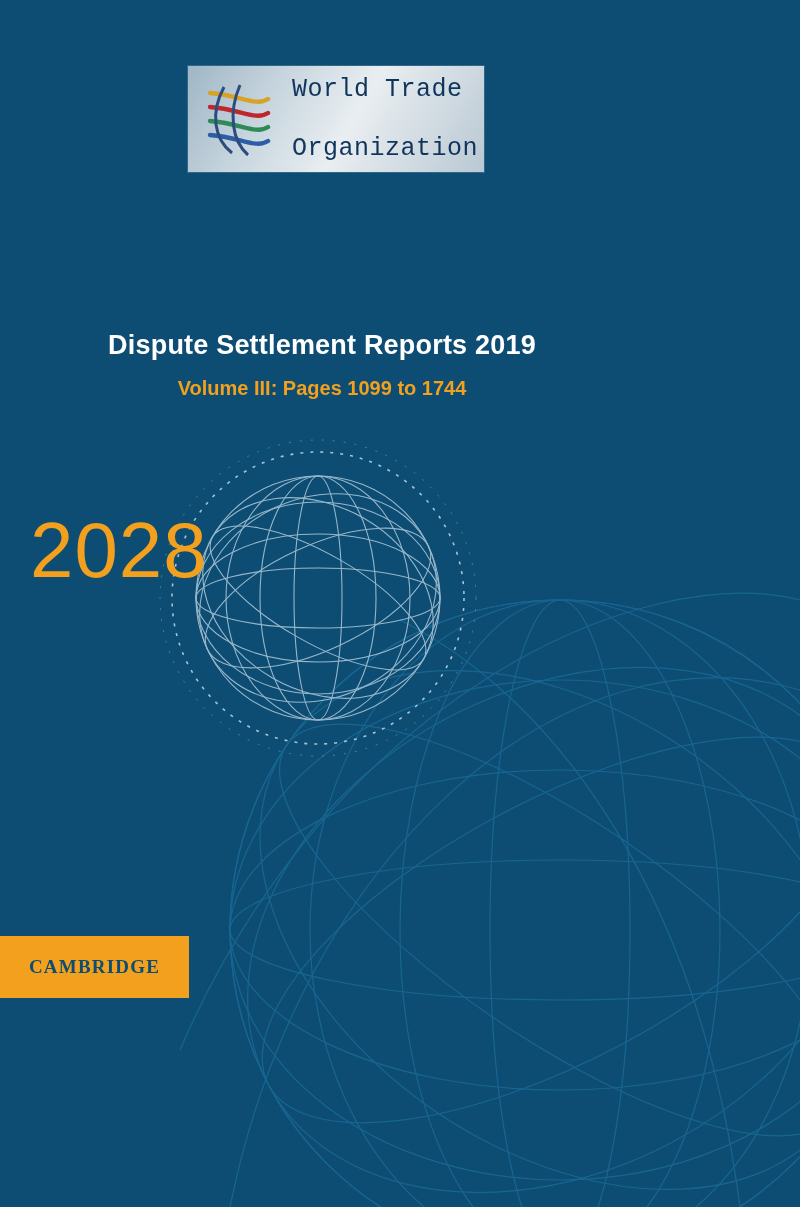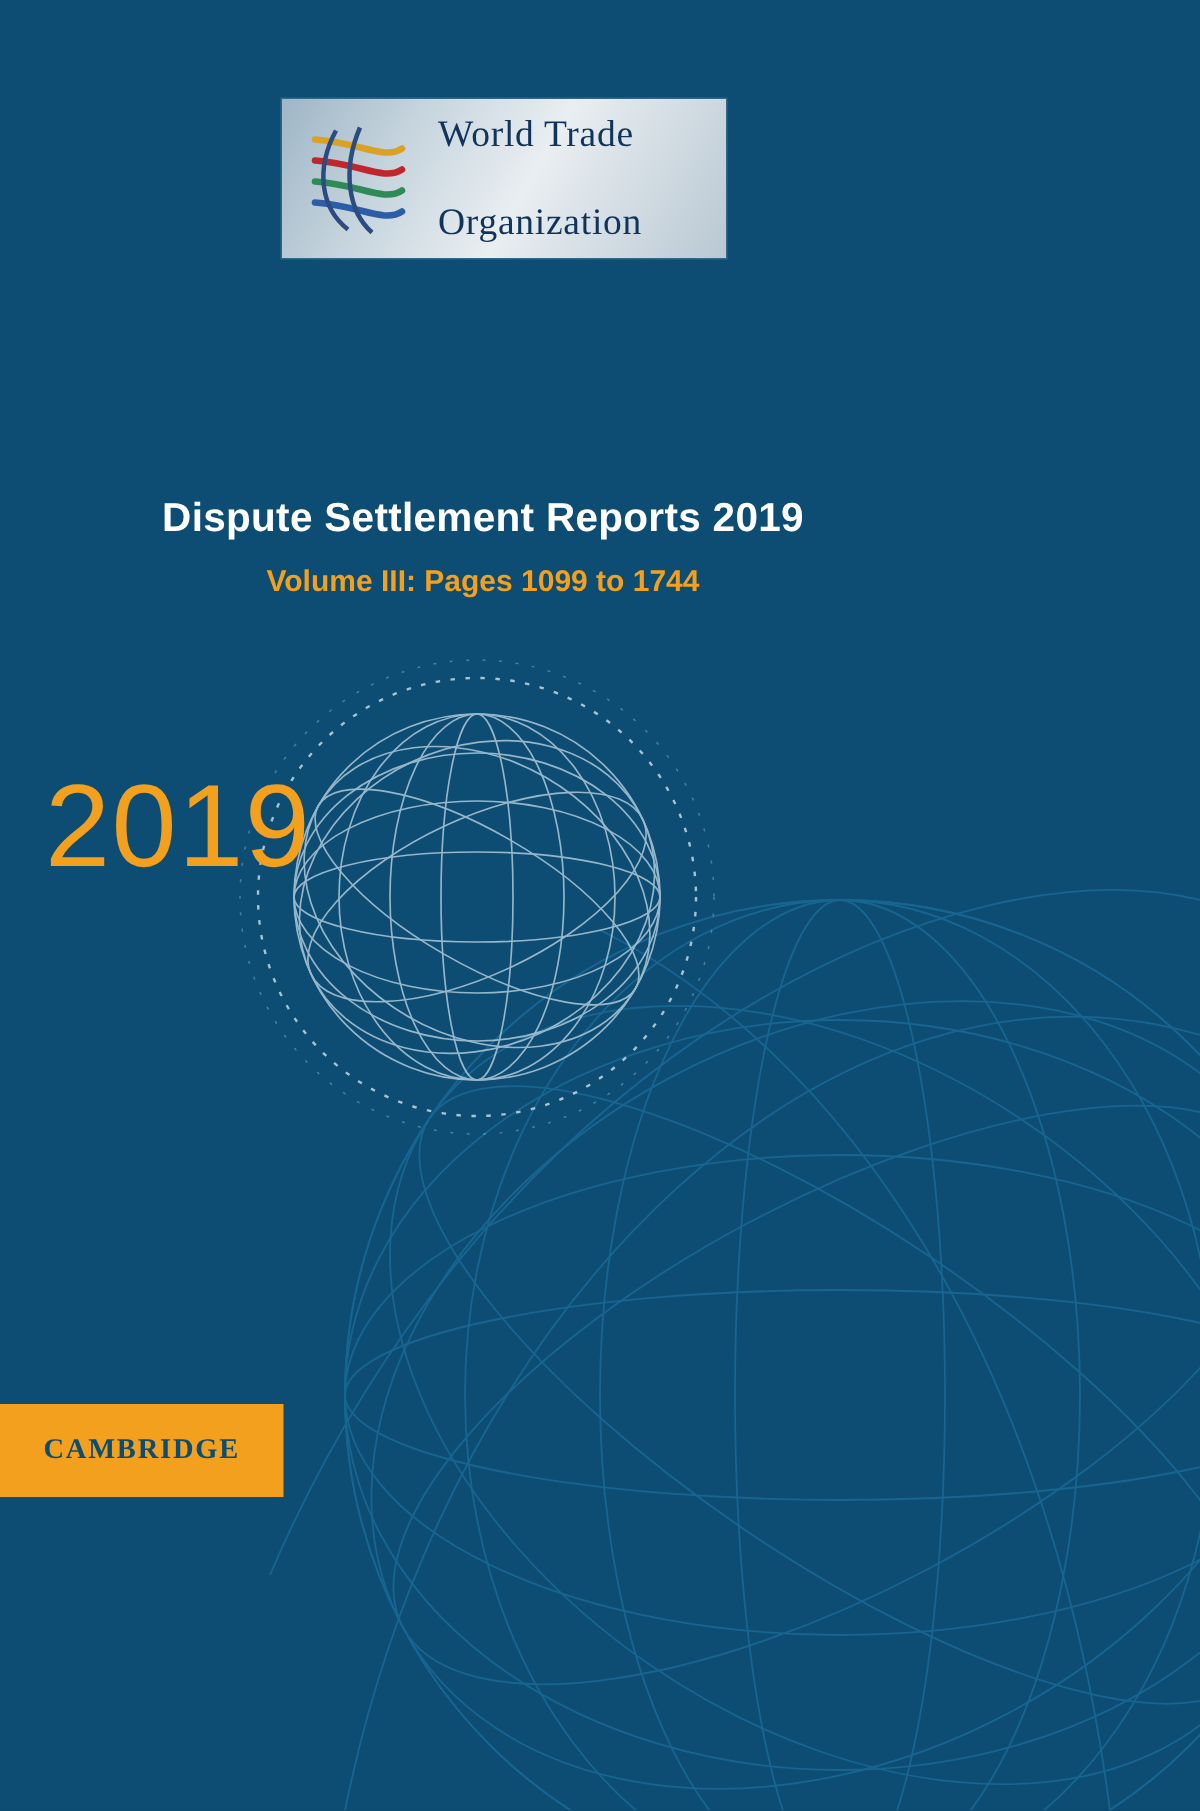--- a/index.html
+++ b/index.html
@@ -48,21 +48,21 @@
     width: 92px;
     height: 92px;
     margin-left: 6px;
     flex: 0 0 auto;
     position: relative;
   }
   .wto-text {
     margin-left: 6px;
     color: #10355c;
     line-height: 1.02;
-    font-family: Liberation Serif, serif;
+    font-family: Liberation Mono, monospace;
   }
   .wto-text .l1, .wto-text .l2 {
     display: block;
     font-weight: 400;
     letter-spacing: 0.5px;
   }
   .wto-text .l1 { font-size: 25px; }
   .wto-text .l2 { font-size: 25px; margin-top: 33px; }
 
   
@@ -197,19 +197,19 @@
       <span class="l1">World Trade</span>
       <span class="l2">Organization</span>
     </div>
   </div>
 
   <div class="title-block">
     <h1 class="main-title">Dispute Settlement Reports 2019</h1>
     <h2 class="sub-title">Volume III: Pages 1099 to 1744</h2>
   </div>
 
-  <div class="year">2019</div>
+  <div class="year">2028</div>
 
   <div class="publisher">
     <span>CAMBRIDGE</span>
   </div>
 
 </div>
 
 </body></html>

